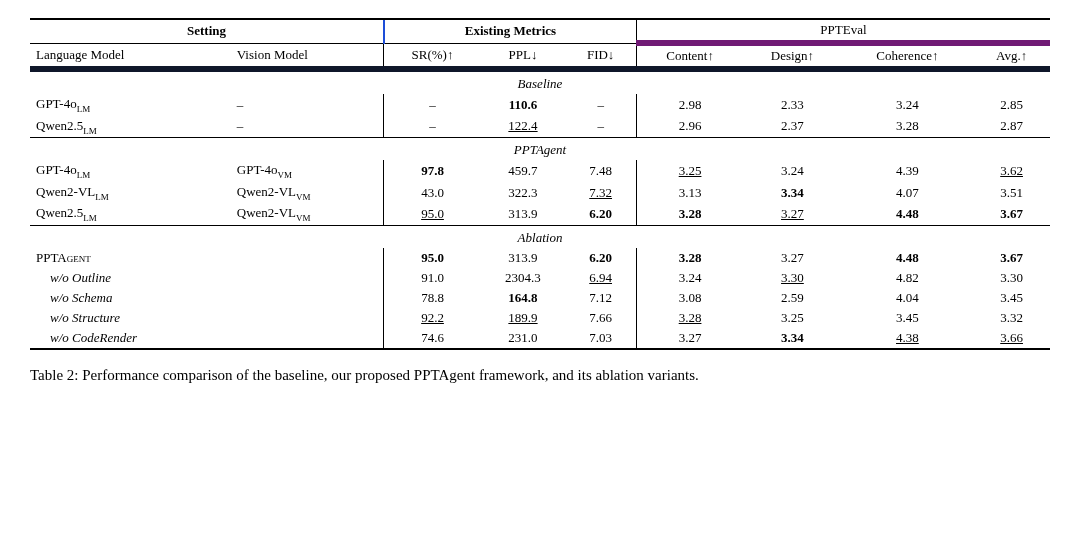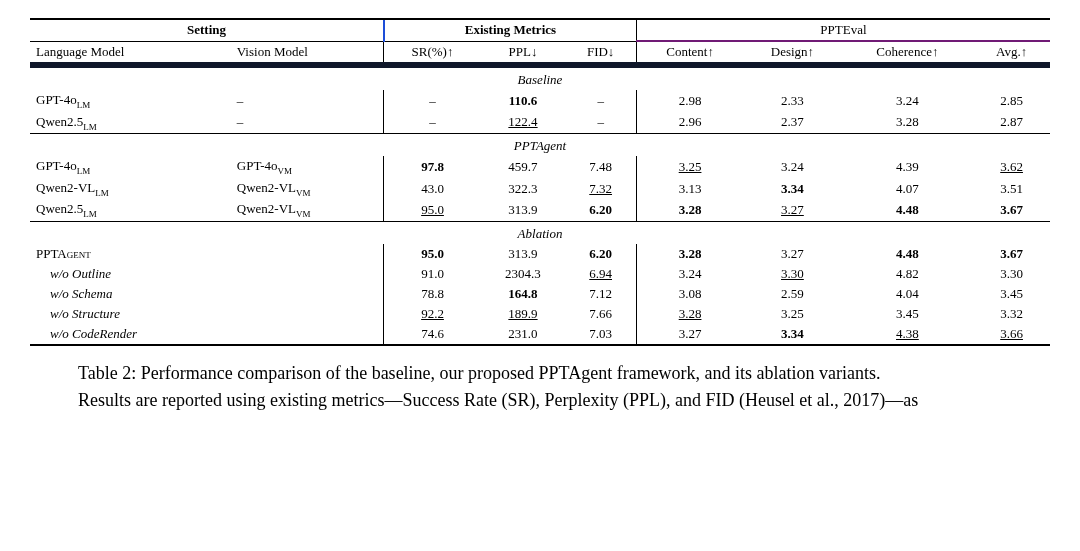--- a/index.html
+++ b/index.html
@@ -29,24 +29,23 @@
     td.left-align {
       text-align: left;
     }
     .border-top-thick {
       border-top: 2px solid #000;
     }
     .border-bottom-thin {
       border-bottom: 1px solid #000;
     }
     .caption {
-      font-size: 18px;
+      font-size: 15px;
       line-height: 1.5;
       color: #000;
-      margin-left: 48px;
     }
     .color-green { color: #228B22; }
     .color-blue { color: #1a1aff; }
     .color-orange { color: #cc6600; }
     .header-group {
       font-style: normal;
       font-weight: normal;
     }
     .col-setting-header {
       font-weight: bold;
@@ -55,21 +54,21 @@
 </head>
 <body>
 
 <div class="table-container">
   <table>
     <thead>
 
       <tr class="border-top-thick border-bottom-thin">
         <th colspan="2" class="col-setting-header border-top-thick" style="border-bottom:1px solid #000; font-weight:bold;">Setting</th>
         <th colspan="3" class="header-group border-top-thick" style="border-bottom:1px solid #000; border-left:2px solid #1d4ed8;font-weight:bold;">Existing Metrics</th>
-        <th colspan="4" class="header-group border-top-thick" style="border-bottom:2px solid #701a75; border-left:1px solid #000;">PPTEval</th>
+        <th colspan="4" class="header-group border-top-thick" style="border-bottom:6px solid #701a75; border-left:1px solid #000;">PPTEval</th>
       </tr>
 
       <tr style="border-bottom:6px solid #0f172a;">
         <th style="text-align:left; font-weight:normal;">Language Model</th>
         <th style="text-align:left; font-weight:normal;">Vision Model</th>
         <th style="font-weight:normal; border-left:1px solid #000;">SR(%)↑</th>
         <th style="font-weight:normal;">PPL↓</th>
         <th style="font-weight:normal;">FID↓</th>
         <th style="font-weight:normal; border-left:1px solid #000;margin-left:13px;">Content↑</th>
         <th style="font-weight:normal;">Design↑</th>
@@ -196,14 +195,14 @@
       <td><strong>3.34</strong></td>
       <td><u>4.38</u></td>
       <td><u>3.66</u></td>
     </tr>
       </tbody>
   </table>
 </div>
 
 <div class="caption">
   <span>Table 2: Performance comparison of the baseline, our proposed PPTAgent framework, and its ablation variants.</span><br>
-  <span>Results are reported using existing metrics—Success Rate (SR), Perplexity (PPL), and FID (Heusel et al., 2017)—as</span><br>
+  <br>
 </div>
 
 </body></html>

